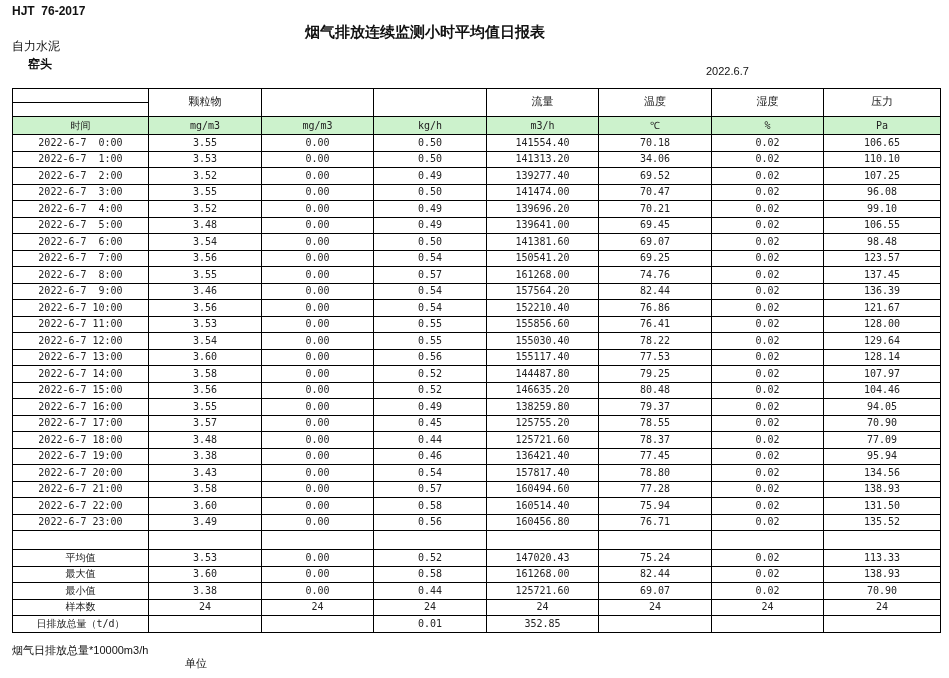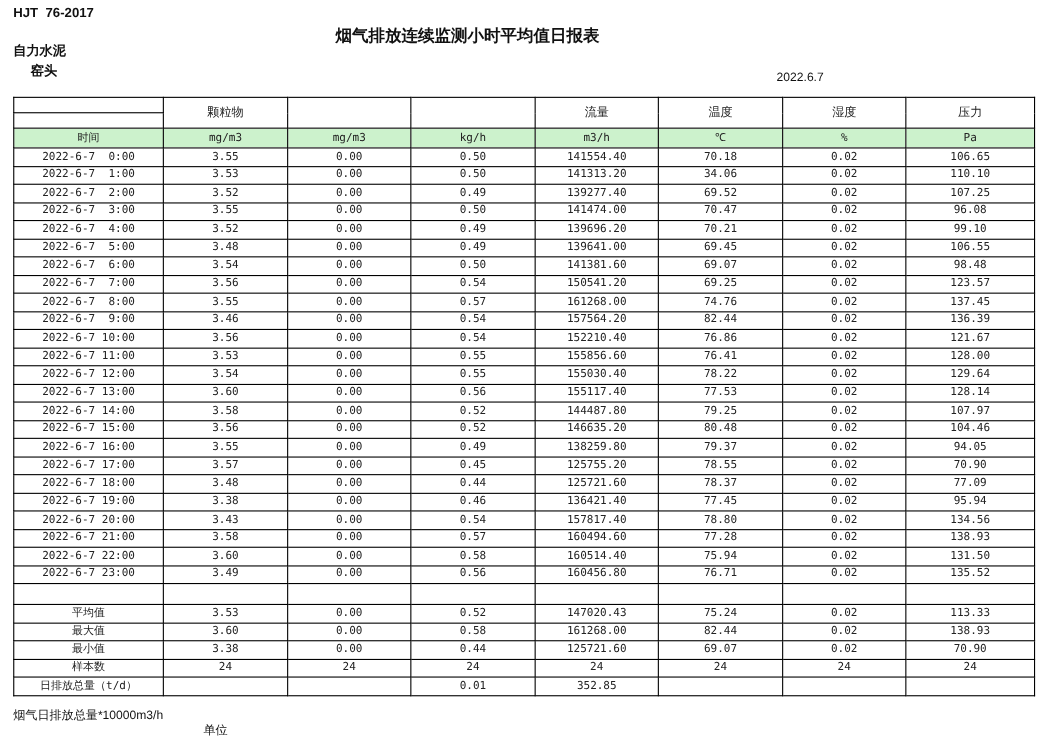--- a/index.html
+++ b/index.html
@@ -1,30 +1,30 @@
 <!DOCTYPE html>
 <html style="--green: #ccf2cc;"><head>
 <meta charset="utf-8">
 <style>
   html,body{margin:0;padding:0;background:#fff;}
   .page{position:relative;width:949px;height:678px;background:#fff;overflow:hidden;
         font-family:"Liberation Sans",sans-serif;color:#111;}
   .std{position:absolute;left:12px;top:4px;font-size:12px;font-weight:bold;white-space:pre;}
   .title{position:absolute;left:0;top:23px;width:850px;text-align:center;
          font-size:15px;font-weight:bold;}
-  .company{position:absolute;left:12px;top:38px;font-size:12px;font-weight:bold;}
+  .company{position:absolute;left:12px;top:38px;font-size:12px;font-weight:normal;}
   .location{position:absolute;left:28px;top:56px;font-size:12px;font-weight:bold;}
   .date{position:absolute;left:706px;top:51px;font-size:11px;margin-top:14px;}
   table.report{position:absolute;left:12px;top:88px;width:928px;border-collapse:collapse;
         table-layout:fixed;font-family:"DejaVu Sans Mono","Liberation Mono",monospace;
         font-size:10px;color:#222;}
   table.report td{border:1px solid #000;text-align:center;vertical-align:middle;
         padding:0;white-space:pre;overflow:hidden;line-height:1;}
   tr.group-top td,tr.group-bottom td{height:13px;font-size:11px;
-        font-family:Liberation Sans, sans-serif;}
+        font-family:Liberation Mono, monospace;}
   tr.units-row td{height:17px;background:var(--green,#ccf2cc);font-size:10px;}
   tr.data-row td{height:15.5px;}
   tr.blank-row td{height:18px;}
   tr.summary-row td{height:15.5px;font-size:10px;}
   td.left-cell{text-align:left;padding-left:3px;}
   .foot-note{position:absolute;left:12px;top:643px;font-size:11px;}
   .foot-report{position:absolute;left:12px;top:687px;font-size:14px;}
   .foot-unit{position:absolute;left:185px;top:656px;font-size:11px;}
 </style>
 </head>

